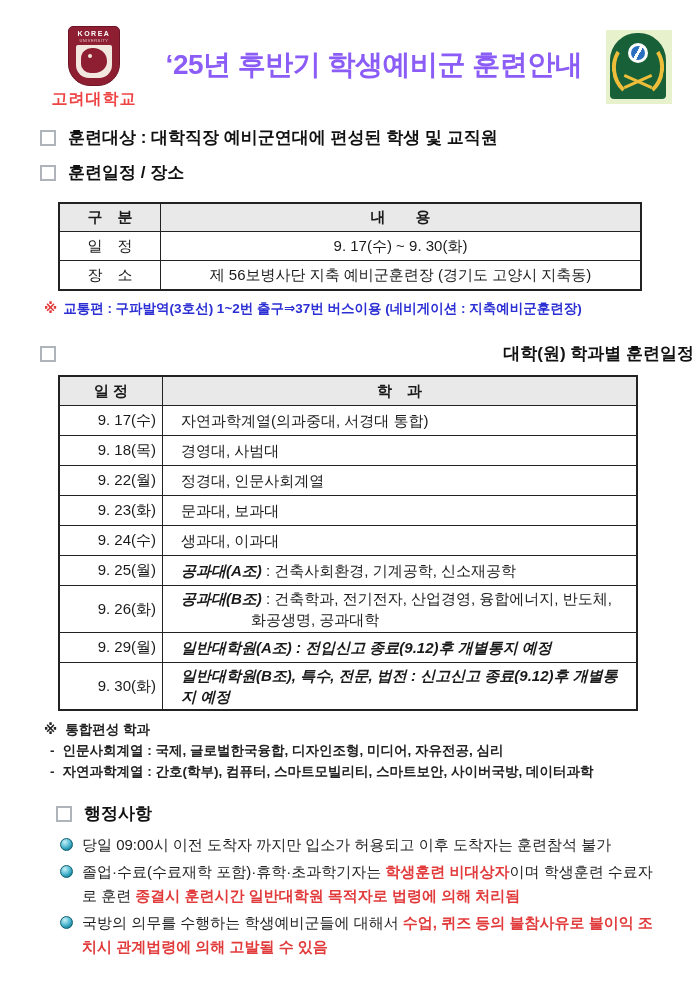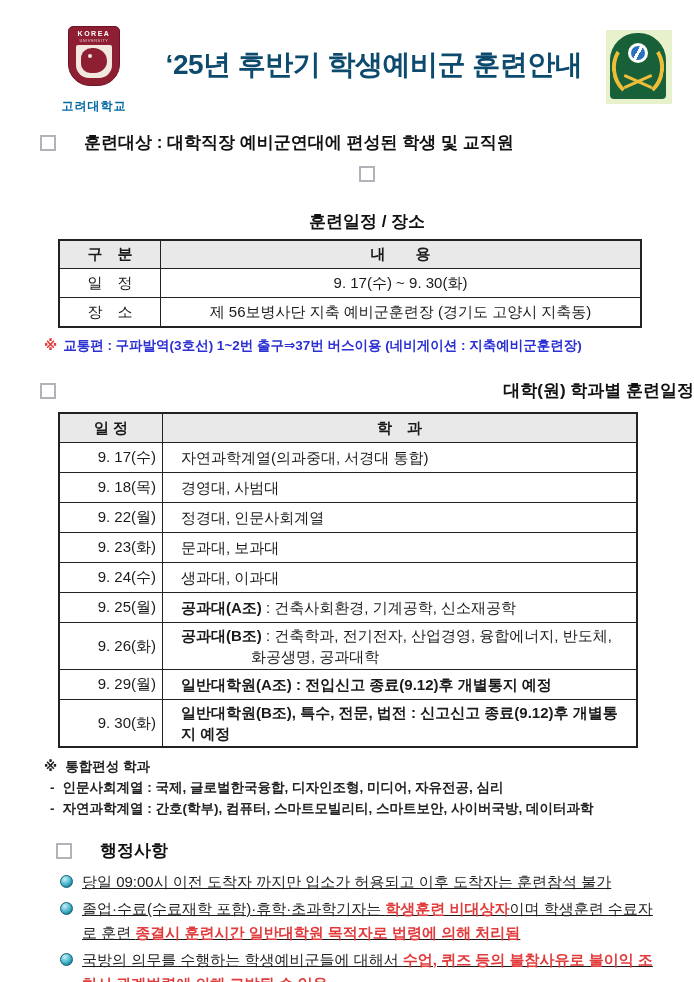--- a/index.html
+++ b/index.html
@@ -8,71 +8,71 @@
 
   
   .header{display:flex;align-items:flex-start;padding:26px 22px 0 46px;}
   .crest-block{width:96px;text-align:center;flex:0 0 auto;}
   .crest{width:50px;height:58px;margin:0 auto;background:#8e1f33;border:1px solid #6f1426;border-radius:5px 5px 22px 22px;display:flex;flex-direction:column;align-items:center;}
   .crest-korea{color:#fff;font-size:7px;font-weight:bold;letter-spacing:1.5px;margin-top:3px;line-height:8px;}
   .crest-univ{color:#e8c2ca;font-size:4px;letter-spacing:.5px;line-height:5px;}
   .crest-inner{width:36px;height:33px;background:#f2e8e0;margin-top:2px;border-radius:2px 2px 13px 13px;position:relative;overflow:hidden;}
   .tiger{position:absolute;width:26px;height:25px;background:#8e1f33;top:3px;left:5px;border-radius:46% 58% 52% 40%;}
   .tiger-eye{position:absolute;width:4px;height:4px;background:#f2e8e0;border-radius:50%;top:9px;left:12px;}
-  .univ-name{color:#0369a1;font-weight:bold;font-size:12px;letter-spacing:1px;margin-top:12px;}
-  .title{flex:1;text-align:center;font-size:28px;font-weight:800;letter-spacing:-.5px;padding-top:20px;white-space:nowrap;color:#0c4a6e;}
+  .univ-name{color:#ef4444;font-weight:bold;font-size:16px;letter-spacing:1px;margin-top:3px;}
+  .title{flex:1;text-align:center;font-size:28px;font-weight:800;letter-spacing:-.5px;padding-top:20px;white-space:nowrap;color:#8b5cf6;}
   .emblem-wrap{flex:0 0 auto;width:66px;height:74px;background:#e7f2cd;padding:3px 0 0 4px;box-sizing:border-box;margin-top:4px;}
   .emblem{width:56px;height:66px;background:#186038;border-radius:27px 27px 4px 4px;position:relative;overflow:hidden;}
   .wreath-l,.wreath-r{position:absolute;top:8px;width:38px;height:48px;border:4px solid transparent;border-radius:50%;}
   .wreath-l{left:2px;border-left-color:#eebe3a;transform:rotate(-8deg);}
   .wreath-r{right:2px;border-right-color:#eebe3a;transform:rotate(8deg);}
   .core{position:absolute;top:10px;left:18px;width:20px;height:20px;background:#fff;border-radius:50%;}
   .tae{position:absolute;top:3px;left:3px;width:14px;height:14px;border-radius:50%;background:linear-gradient(120deg,#2a6fc0 42%,#fff 42%,#fff 58%,#2a6fc0 58%);}
   .rifle1,.rifle2{position:absolute;bottom:16px;left:13px;width:30px;height:3px;background:#eebe3a;}
   .rifle1{transform:rotate(24deg);}
   .rifle2{transform:rotate(-24deg);}
 
   
-  .sec-heading{display:flex;align-items:center;gap:28px;font-size:17px;font-weight:bold;margin-left:40px;color:#111;}
+  .sec-heading{display:flex;align-items:center;gap:12px;font-size:17px;font-weight:bold;margin-left:40px;color:#111;}
   .sq{width:12px;height:12px;border:2px solid #aeb4ba;background:#fff;flex:0 0 auto;}
   .h-target{margin-top:16px;}
-  .h-schedule{margin-top:12px;flex-direction:column;}
+  .h-schedule{margin-top:12px;}
   .h-dept{margin-top:24px;justify-content:space-between;}
   .h-admin{margin-top:20px;padding-left:16px;}
 
   
   table{border-collapse:collapse;margin-left:58px;background:#fff;}
   .tbl{border:2px solid #222;}
   .tbl th,.tbl td{border:1px solid #222;font-size:15px;padding:2px 6px;}
   .tbl th{background:#e9e9e9;font-weight:600;}
-  .schedule-tbl{width:584px;margin-top:6px;}
+  .schedule-tbl{width:584px;margin-top:18px;}
   .schedule-tbl th{height:23px;}
   .schedule-tbl td{height:24px;text-align:center;}
   .schedule-tbl td:first-child{width:88px;}
   .dept-tbl{width:580px;margin-top:10px;}
   .dept-tbl th{height:24px;}
   .dept-tbl td{height:25px;}
   .dept-tbl td.date-cell{width:90px;text-align:right;}
   .dept-tbl td.subject-cell{padding-left:18px;line-height:21px;}
-  .bold{font-weight:bold;}
+  .bold{font-weight:bold;font-style:italic;}
   .indent{margin-left:70px;}
 
   
   .transport{margin:9px 0 0 44px;font-size:13.5px;font-weight:bold;}
   .red-mark{color:#e23b3c;margin-right:6px;}
   .blue{color:#2b2fd4;}
 
   
   .dept-notes{margin:8px 0 0 44px;}
   .note-line{font-size:13.5px;font-weight:600;color:#222;line-height:21px;display:flex;gap:8px;}
   .note-line .mark{flex:0 0 auto;}
   .note-sub{margin-left:6px;}
 
   
-  .admin-bullets{margin:8px 0 0 60px;width:600px;text-decoration:underline;}
+  .admin-bullets{margin:8px 0 0 60px;width:600px;}
   .bullet{display:flex;gap:9px;margin-top:3px;}
   .dot{flex:0 0 auto;width:13px;height:13px;border-radius:50%;margin-top:5px;
        background:radial-gradient(circle at 35% 28%,#c8f0f6 0%,#57bdd4 45%,#1d8aa4 75%,#116276 100%);
        border:1px solid #0f5e6e;box-sizing:border-box;}
   .btext{font-size:15px;line-height:24px;color:#222;}
   .red{color:#e23b3c;font-weight:bold;}
   .closing{margin:10px 0 0 48px;font-size:13.5px;font-weight:bold;color:#222;}
   .closing .mark{margin-right:6px;}
 </style>
 </head>

